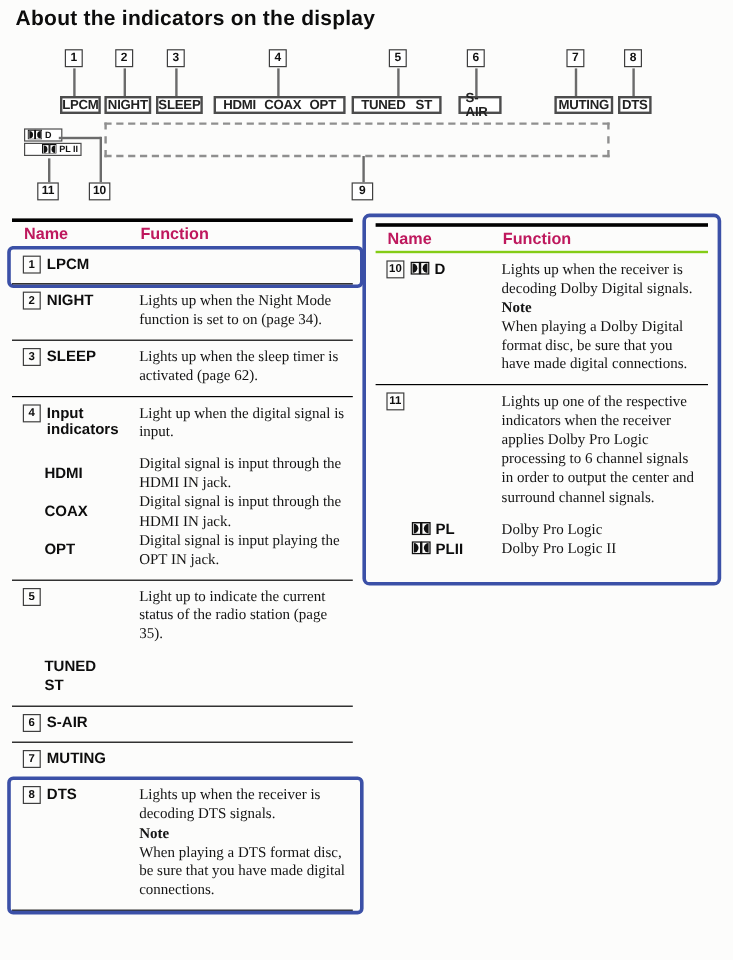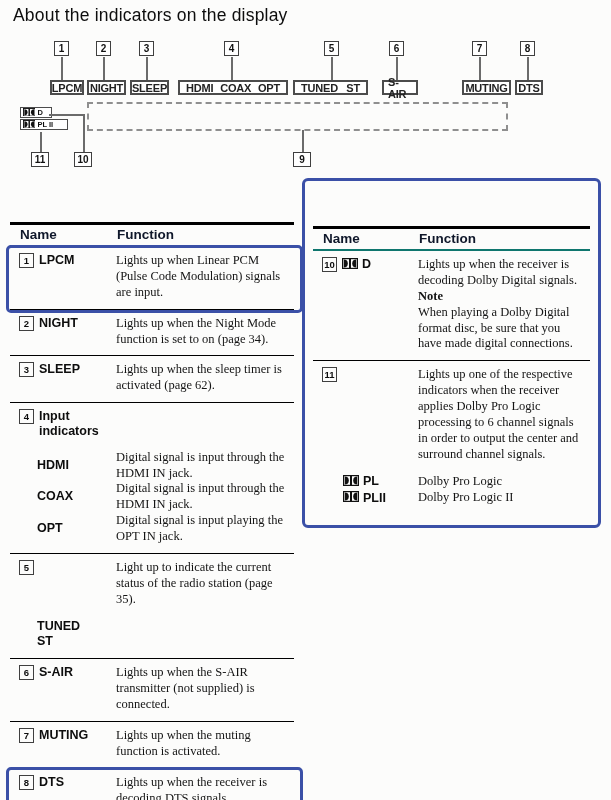--- a/index.html
+++ b/index.html
@@ -9,21 +9,21 @@
     font-family:"Liberation Serif",serif;
     color:#141414;
     overflow:hidden;
   }
   .page{position:relative;width:611px;height:800px;}
 
   
   .title{
     position:absolute;top:5px;left:13px;margin:0;
     font-family:"Liberation Sans",sans-serif;
-    font-size:17.5px;font-weight:normal;letter-spacing:.2px;color:#0d0d0d;
+    font-size:17.5px;font-weight:bold;letter-spacing:.2px;color:#0d0d0d;
   }
 
   
   #diagram{position:absolute;top:30px;left:0;width:611px;height:150px;}
   .callout{
     position:absolute;width:13px;height:13px;background:#fff;
     border:1.5px solid #3f3f3f;
     font:bold 10px/13px "Liberation Sans",sans-serif;
     text-align:center;color:#111;
   }
@@ -50,23 +50,23 @@
   .ltable{margin-left:10px;width:284px;border-bottom:1.5px solid #000;}
   .rwrap{
     position:absolute;left:302px;top:-4px;width:277px;
     border:3px solid var(--accent,#3b50a7);border-radius:6px;
     padding:5px 8px 10px 8px;
   }
 
   
   .thead{
     display:grid;grid-template-columns:97px 1fr;
-    border-top:3.5px solid #000;border-bottom:2px solid #0f766e;
+    border-top:3.5px solid #000;border-bottom:2px solid #84cc16;
     padding:2px 0 3px 10px;
-    font:bold 13.5px "Liberation Sans",sans-serif;color:#0f172a;margin-top:40px;
+    font:bold 13.5px "Liberation Sans",sans-serif;color:#be185d;
   }
   .rt .thead{grid-template-columns:96px 1fr;}
   .trow{position:relative;border-top:1.2px solid #000;padding:6px 0 8px 9px;}
   .trow.first{border-top:none;}
   .grid{display:grid;grid-template-columns:97px 1fr;}
   .rt .grid{grid-template-columns:96px 1fr;}
   .namecell{
     display:flex;align-items:flex-start;padding-right:4px;
     font:bold 12.5px/1.18 "Liberation Sans",sans-serif;color:#0d0d0d;
   }
@@ -143,21 +143,21 @@
       </div>
       <div class="disp-row" style="left: 20px; top: 77px; width: 26px;">
         <span class="dolby-svg"><svg width="12.48" height="8.58" viewBox="0 0 16 11">
             <rect x="0.6" y="0.6" width="7" height="9.8" fill="none" stroke="#111" stroke-width="1.2"></rect>
             <rect x="8.4" y="0.6" width="7" height="9.8" fill="none" stroke="#111" stroke-width="1.2"></rect>
             <path d="M1.8 1.5 A4 4 0 0 1 1.8 9.5 Z" fill="#111"></path>
             <path d="M14.2 1.5 A4 4 0 0 0 14.2 9.5 Z" fill="#111"></path>
           </svg></span>
         <span>D</span>
       </div>
-      <div class="disp-row" style="left: 20px; top: 89px; width: 42px;">
+      <div class="disp-row" style="left: 20px; top: 89px; width: 42px; justify-content: flex-end;">
         <span class="dolby-svg"><svg width="12.48" height="8.58" viewBox="0 0 16 11">
             <rect x="0.6" y="0.6" width="7" height="9.8" fill="none" stroke="#111" stroke-width="1.2"></rect>
             <rect x="8.4" y="0.6" width="7" height="9.8" fill="none" stroke="#111" stroke-width="1.2"></rect>
             <path d="M1.8 1.5 A4 4 0 0 1 1.8 9.5 Z" fill="#111"></path>
             <path d="M14.2 1.5 A4 4 0 0 0 14.2 9.5 Z" fill="#111"></path>
           </svg></span>
         <span>PL II</span>
       </div>
       <div class="dashed" style="left: 87px; top: 72px; width: 417px; height: 25px;"></div>
       <div class="vline" style="left: 40px; top: 102px; height: 20px;"></div>
@@ -173,23 +173,20 @@
         <div class="thead">
           <span>Name</span>
           <span>Function</span>
         </div>
         <div class="trow first hl">
           <div class="grid">
             <div class="namecell">
               <span class="num">1</span>
               <span>LPCM</span>
             </div>
-            <div class="fncell">
-              <div>Lights up when Linear PCM (Pulse Code Modulation) signals are input.</div>
-            </div>
           </div>
         </div>
         <div class="trow">
           <div class="grid">
             <div class="namecell">
               <span class="num">2</span>
               <span>NIGHT</span>
             </div>
             <div class="fncell">
               <div>Lights up when the Night Mode function is set to on (page 34).</div>
@@ -205,20 +202,23 @@
             <div class="fncell">
               <div>Lights up when the sleep timer is activated (page 62).</div>
             </div>
           </div>
         </div>
         <div class="trow">
           <div class="grid">
             <div class="namecell">
               <span class="num">4</span>
               <span>Input indicators</span>
+            </div>
+            <div class="fncell">
+              <div>Light up when the digital signal is input.</div>
             </div>
           </div>
           <div class="subrow">
             <div class="subname">
               <span>HDMI</span>
             </div>
             <div class="fncell">
               <div>Digital signal is input through the HDMI IN jack.</div>
             </div>
           </div>
@@ -254,33 +254,27 @@
               <div>ST</div>
             </div>
           </div>
         </div>
         <div class="trow">
           <div class="grid">
             <div class="namecell">
               <span class="num">6</span>
               <span>S-AIR</span>
             </div>
-            <div class="fncell">
-              <div>Lights up when the S-AIR transmitter (not supplied) is connected.</div>
-            </div>
           </div>
         </div>
         <div class="trow">
           <div class="grid">
             <div class="namecell">
               <span class="num">7</span>
               <span>MUTING</span>
-            </div>
-            <div class="fncell">
-              <div>Lights up when the muting function is activated.</div>
             </div>
           </div>
         </div>
         <div class="trow hl">
           <div class="grid">
             <div class="namecell">
               <span class="num">8</span>
               <span>DTS</span>
             </div>
             <div class="fncell">

